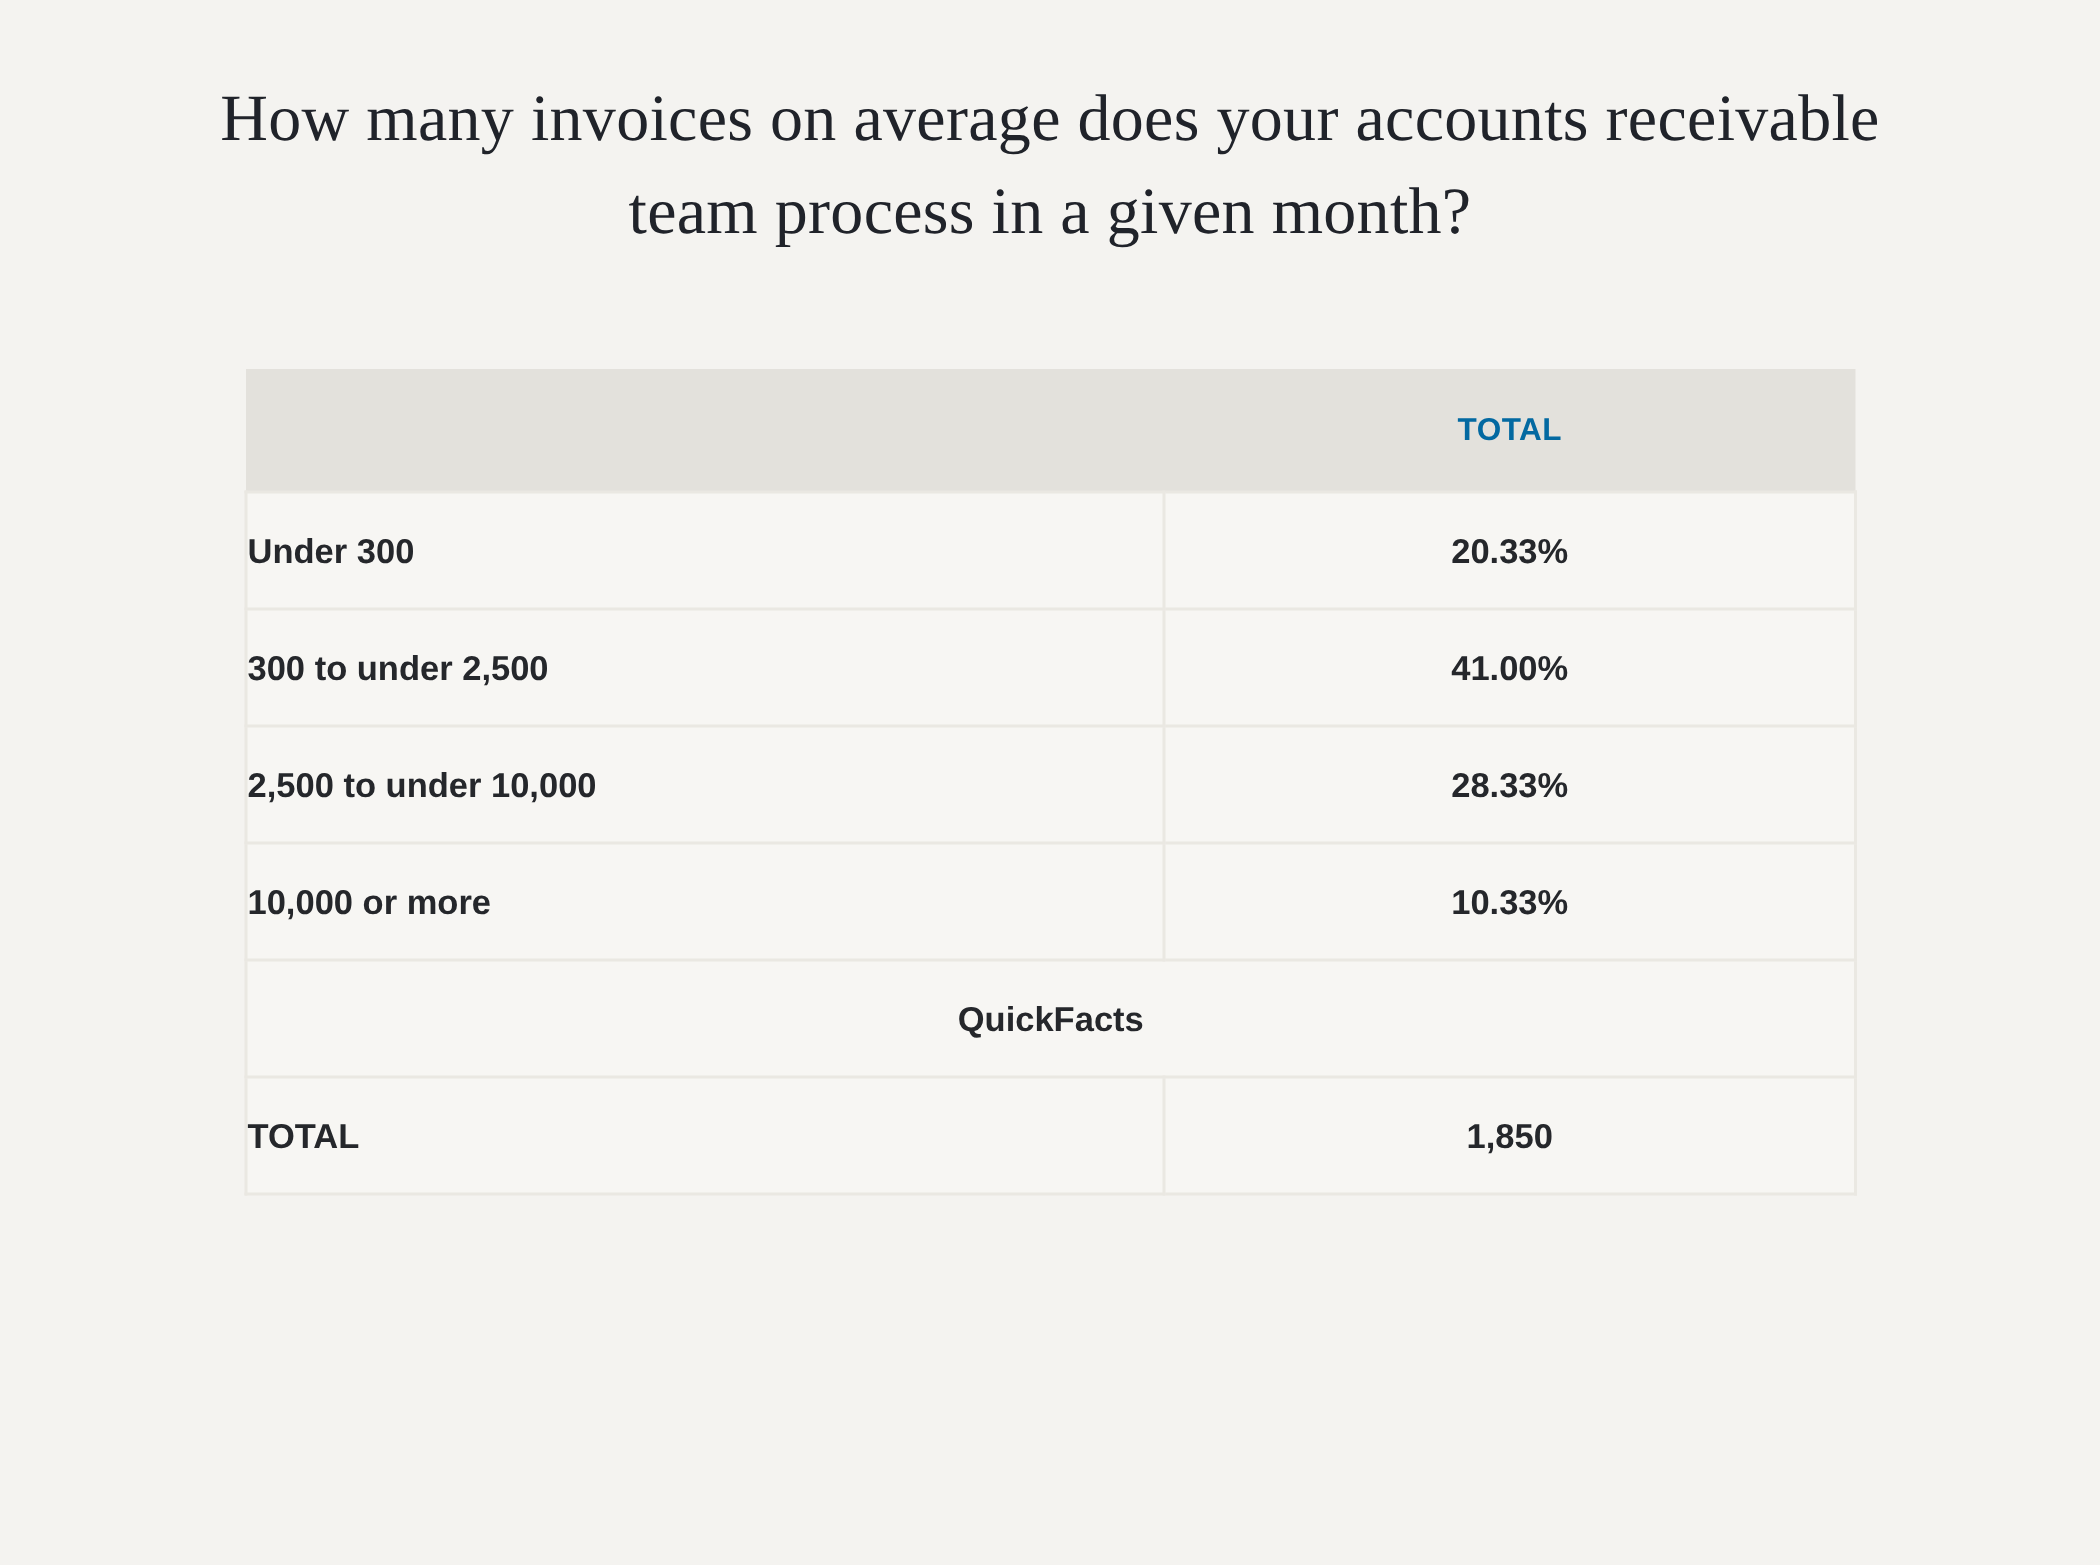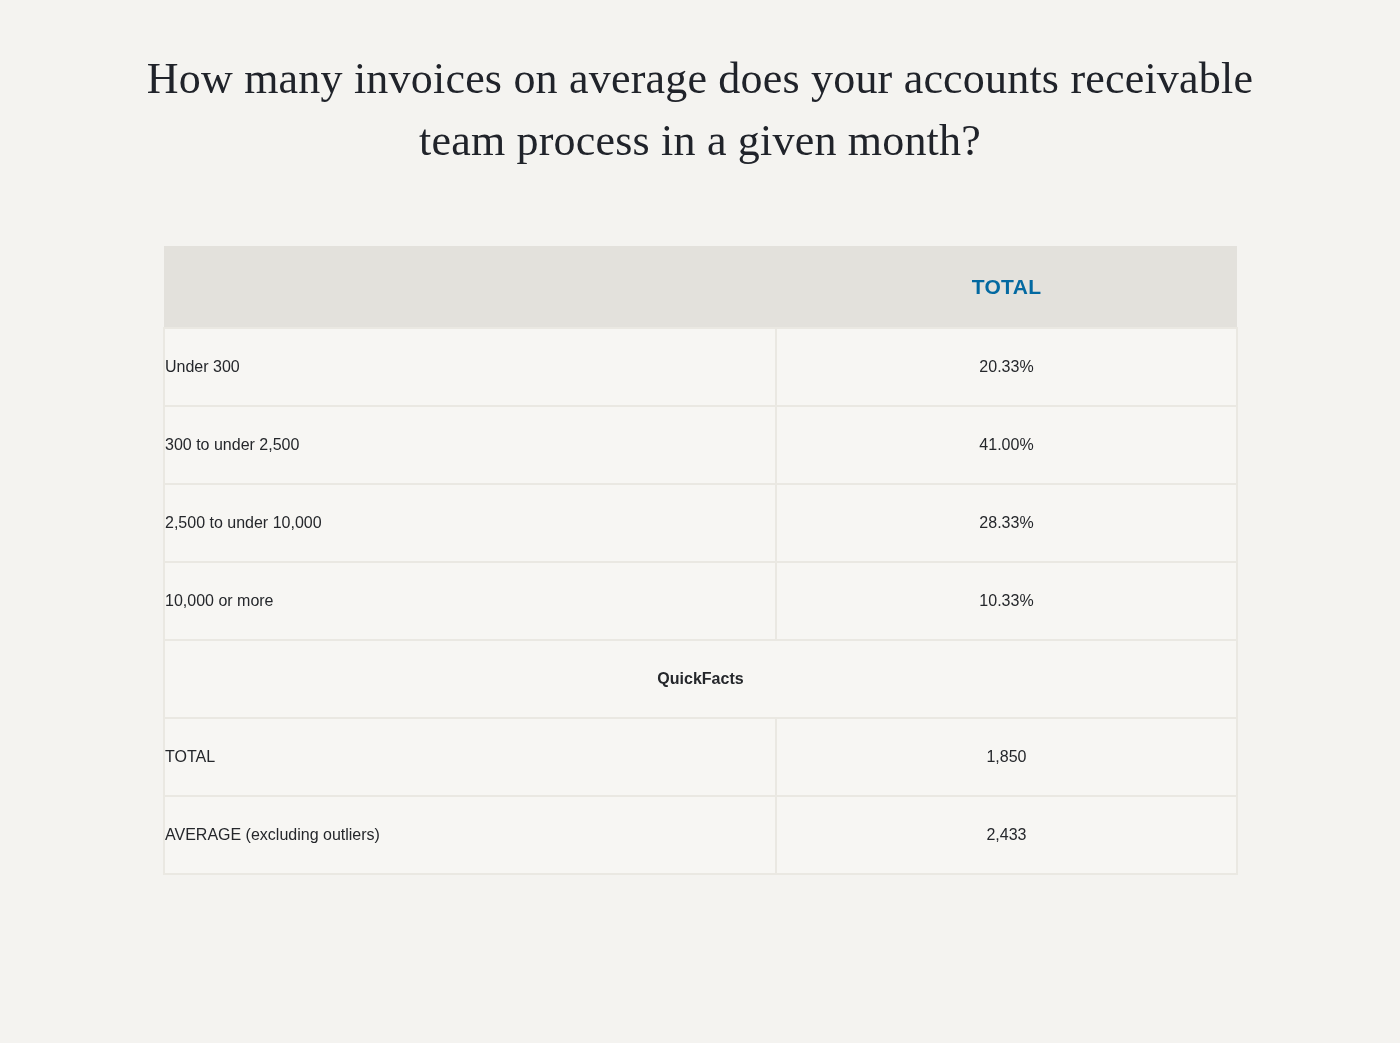--- a/index.html
+++ b/index.html
@@ -54,23 +54,24 @@
     font-weight: 700;
     letter-spacing: 0.3px;
     color: #0369a1;
     text-align: center;
     padding: 0;
   }
   table.survey tbody td {
     background: var(--row-bg);
     border: 2px solid var(--border);
     height: 78px;
-    font-size: 16px;
+    font-size: 23px;
     color: var(--body-text);
     padding: 0;
+    font-weight: bold;
   }
   td.cell-label {
     text-align: left;
     padding-left: 22px;
   }
   td.cell-value {
     text-align: center;
   }
   tr.section-row td {
     font-weight: 700;
@@ -117,19 +118,15 @@
         <td class="cell-label">10,000 or more</td>
         <td class="cell-value">10.33%</td>
       </tr>
       <tr class="section-row">
         <td colspan="2">QuickFacts</td>
       </tr>
       <tr>
         <td class="cell-label">TOTAL</td>
         <td class="cell-value">1,850</td>
       </tr>
-      <tr>
-        <td class="cell-label">AVERAGE (excluding outliers)</td>
-        <td class="cell-value">2,433</td>
-      </tr>
     </tbody>
   </table>
 </div>
 
 </body></html>

